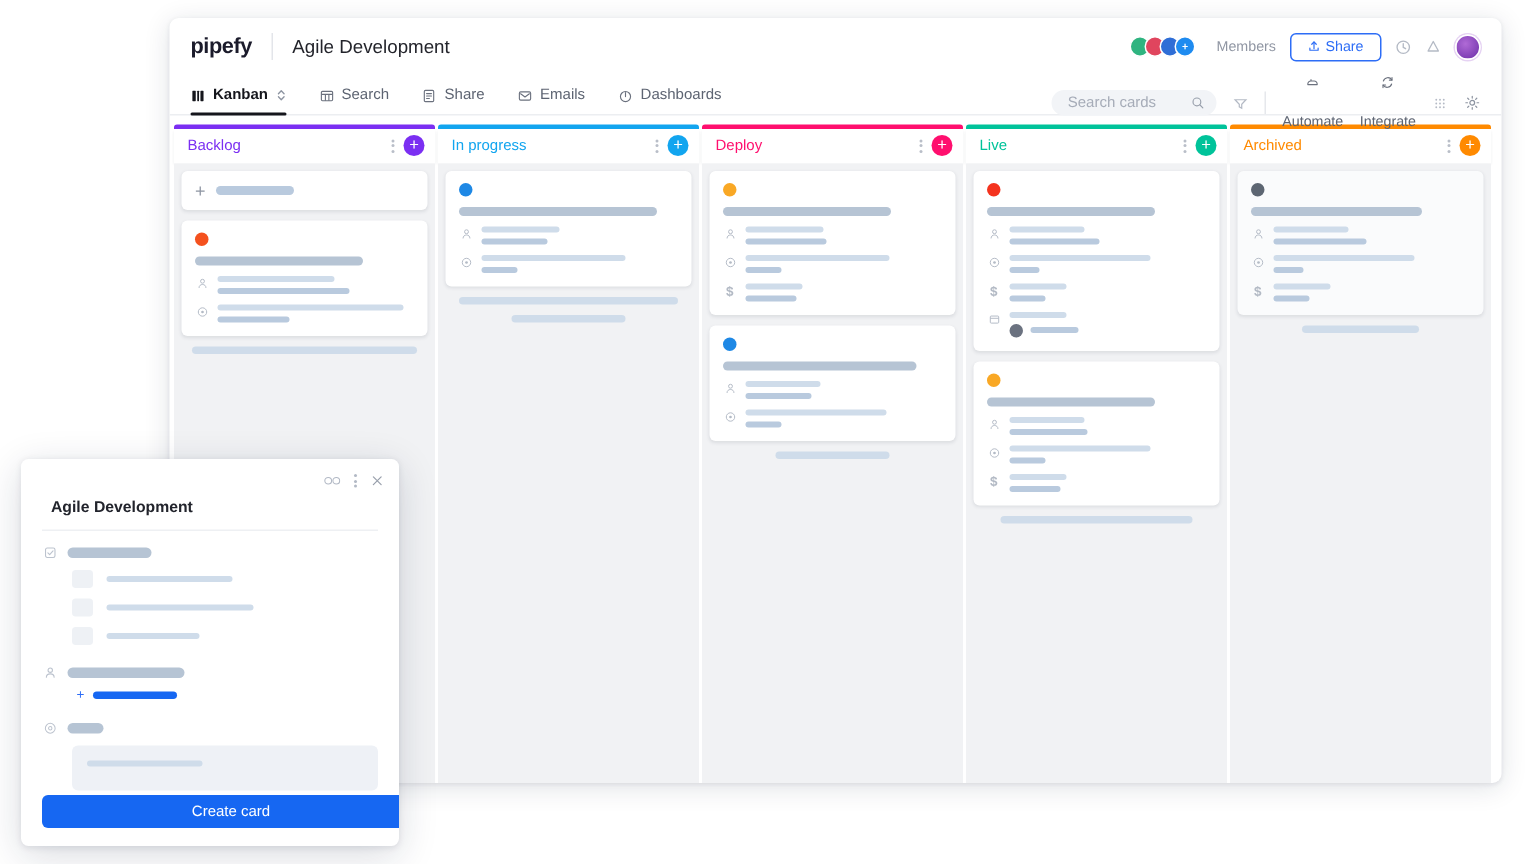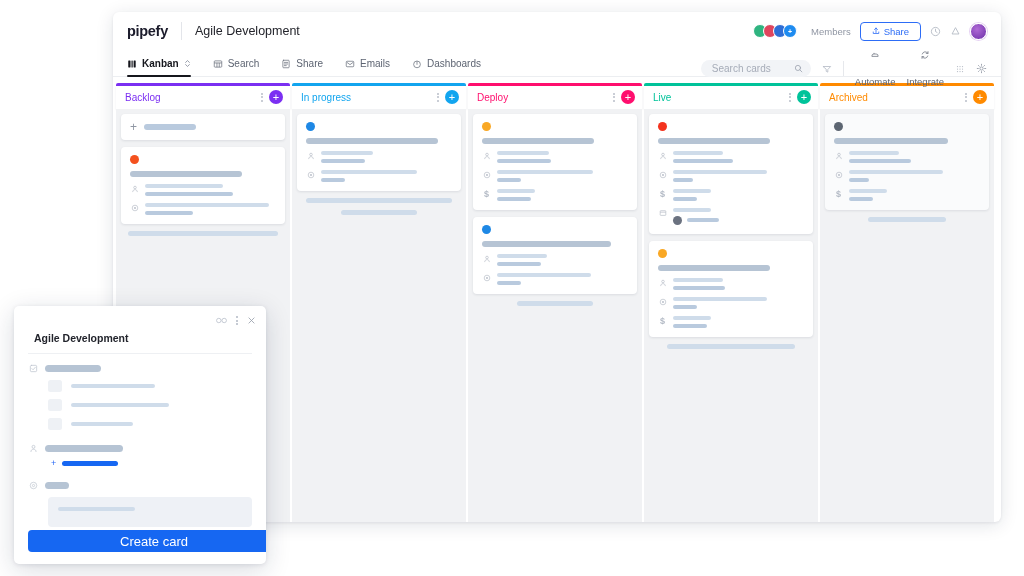--- a/index.html
+++ b/index.html
@@ -125,21 +125,21 @@
   .add-plus { color:#2d6df6; font-size:9px; line-height:7px; }
   .add-bar { height:5px; border-radius:2.5px; background:#1667f2; width:100px; }
   .textarea {
     background:#eef1f6; border-radius:4px; height:30px; margin:7px 0 0 20px; padding:10px 0 0 10px;
   }
   .ta-ln { height:4px; border-radius:2px; background:#cfdcea; width:77px; }
   .create-btn {
     position:absolute; left:14px; bottom:12px; width:252px; height:22px;
     background:#1667f2; color:#fff; border-radius:4px;
     display:flex; align-items:center; justify-content:center;
-    font-size:13px; font-weight:400;
+    font-size:10px; font-weight:400;
   }
 </style>
 </head>
 <body>
 
 <div id="root">
 
   <div class="app-window">
 
     <div class="topbar">

